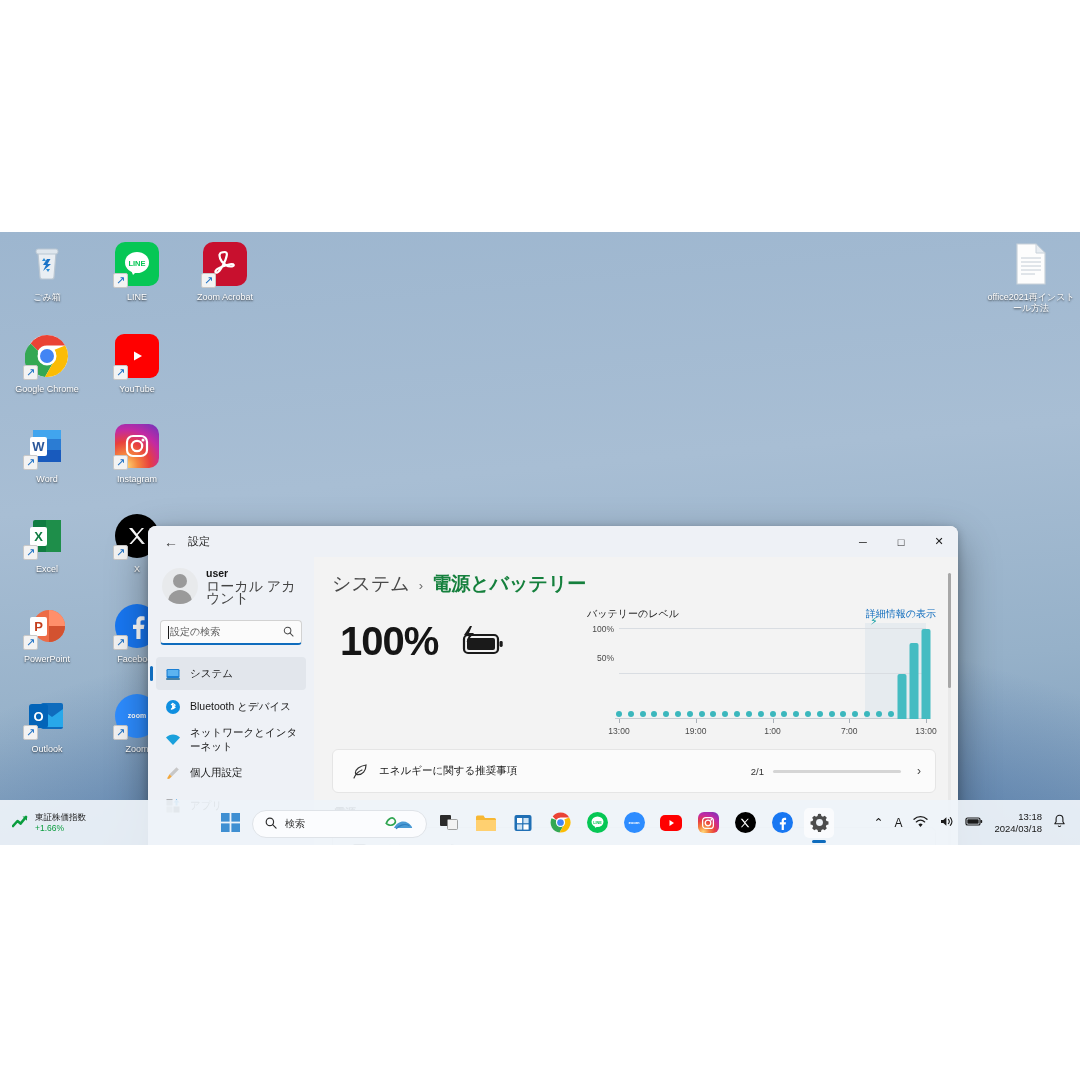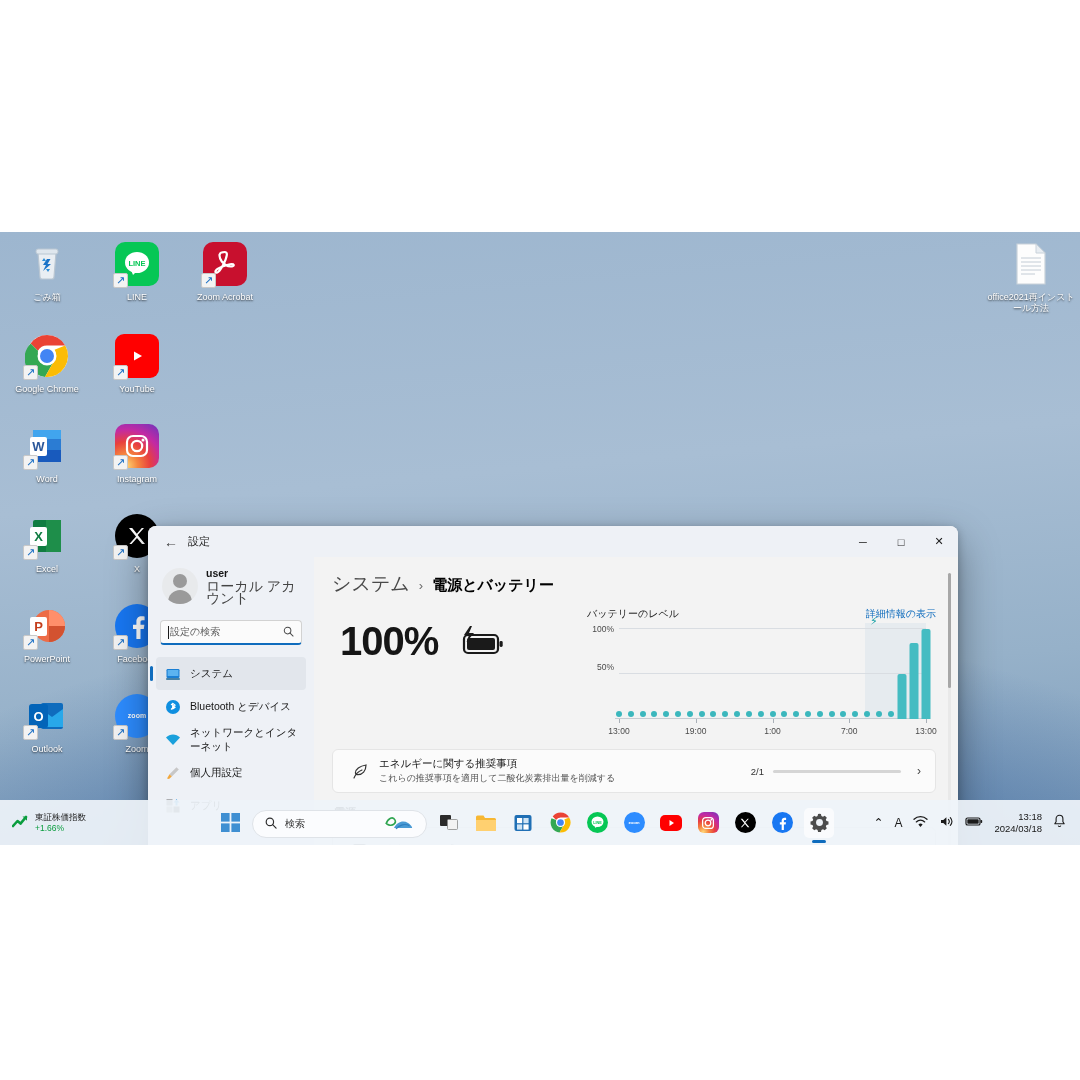--- a/index.html
+++ b/index.html
@@ -95,21 +95,21 @@
     content:""; position:absolute; left: -6px; top: 9px; width: 3px; height: 15px; border-radius: 2px; background:#0f6cbd;
   }
   .nav-ico { width: 17px; height: 17px; flex: 0 0 17px; display:flex; align-items:center; justify-content:center; font-size: 13px; }
   .nav-lbl { font-size: 10.5px; color: #161616; }
 
   
   #content { flex: 1; position: relative; padding: 14px 22px 0 18px; overflow: hidden; }
   .breadcrumb { display:flex; align-items: baseline; gap: 9px; margin-bottom: 8px; }
   .bc-root { font-size: 19px; color: #4a4a4a; }
   .bc-sep { font-size: 13px; color: #6b6b6b; }
-  .bc-cur { font-size: 15px; font-weight: bold; color: #000000; }
+  .bc-cur { font-size: 19px; font-weight: bold; color: #15803d; }
 
   .batt-row { display:flex; align-items: flex-start; gap: 10px; }
   .batt-left { padding: 14px 0 0 8px; display:flex; align-items:center; gap: 14px; width: 245px; }
   .batt-pct { font-size: 40px; font-weight: bold; color: #151515; letter-spacing: -1px; }
   .batt-ico { position: relative; width: 54px; height: 34px; }
 
   
   .chart-box { flex: 1; padding-top: 2px; position: relative; }
   .chart-head { display:flex; justify-content: space-between; align-items: baseline; }
   .chart-title { font-size: 10px; color: #1c1c1c; }
@@ -465,21 +465,21 @@
             </div>
 
             <div class="chart-box">
               <div class="chart-head">
                 <span class="chart-title">バッテリーのレベル</span>
                 <span class="chart-link">詳細情報の表示</span>
               </div>
               <div class="plot" id="plot">
                   <div class="charge-band" style="left: 80%; width: 20%;"></div>
                   <div class="gridline" style="bottom: 45px;"></div>
-                  <div class="ylab" style="bottom: 52px; transform: translateY(50%);">50%</div>
+                  <div class="ylab" style="bottom: 61px; transform: translateY(50%);">50%</div>
                   <div class="gridline" style="bottom: 90px;"></div>
                   <div class="ylab" style="bottom: 90px; transform: translateY(50%);">100%</div>
                   <div class="axis-base"></div>
                   <div class="dot" style="left: 0%; bottom: 1.8px;"></div>
                   <div class="dot" style="left: 3.84615%; bottom: 1.8px;"></div>
                   <div class="dot" style="left: 7.69231%; bottom: 1.8px;"></div>
                   <div class="dot" style="left: 11.5385%; bottom: 1.8px;"></div>
                   <div class="dot" style="left: 15.3846%; bottom: 1.8px;"></div>
                   <div class="dot" style="left: 19.2308%; bottom: 1.8px;"></div>
                   <div class="dot" style="left: 23.0769%; bottom: 1.8px;"></div>
@@ -520,21 +520,20 @@
 
           <div class="card" style="margin-top:30px; height:44px;">
             <span class="card-ico">
               <svg width="18" height="18" viewBox="0 0 18 18">
                   <path d="M15 3c0 6-3.6 9.6-8 9.6-1.4 0-2.6-.5-2.6-1.8C4.4 7.6 8.6 4 15 3z" fill="none" stroke="#333" stroke-width="1.2"></path>
                   <path d="M3 16c1.4-3.6 4.2-6.4 8-8" fill="none" stroke="#333" stroke-width="1.2" stroke-linecap="round"></path>
                 </svg>
             </span>
             <div style="flex:1; margin-left:6px;">
               <div class="card-title">エネルギーに関する推奨事項</div>
-              <div class="card-sub">これらの推奨事項を適用して二酸化炭素排出量を削減する</div>
             </div>
             <span class="prog-frac">2/1</span>
             <span class="prog-track">
               <span class="prog-fill" id="energy-progress" style="width: 28.5714%;"></span>
             </span>
             <span class="chev" style="margin-left:16px;">›</span>
           </div>
 
           <div class="section-h">電源</div>
 

